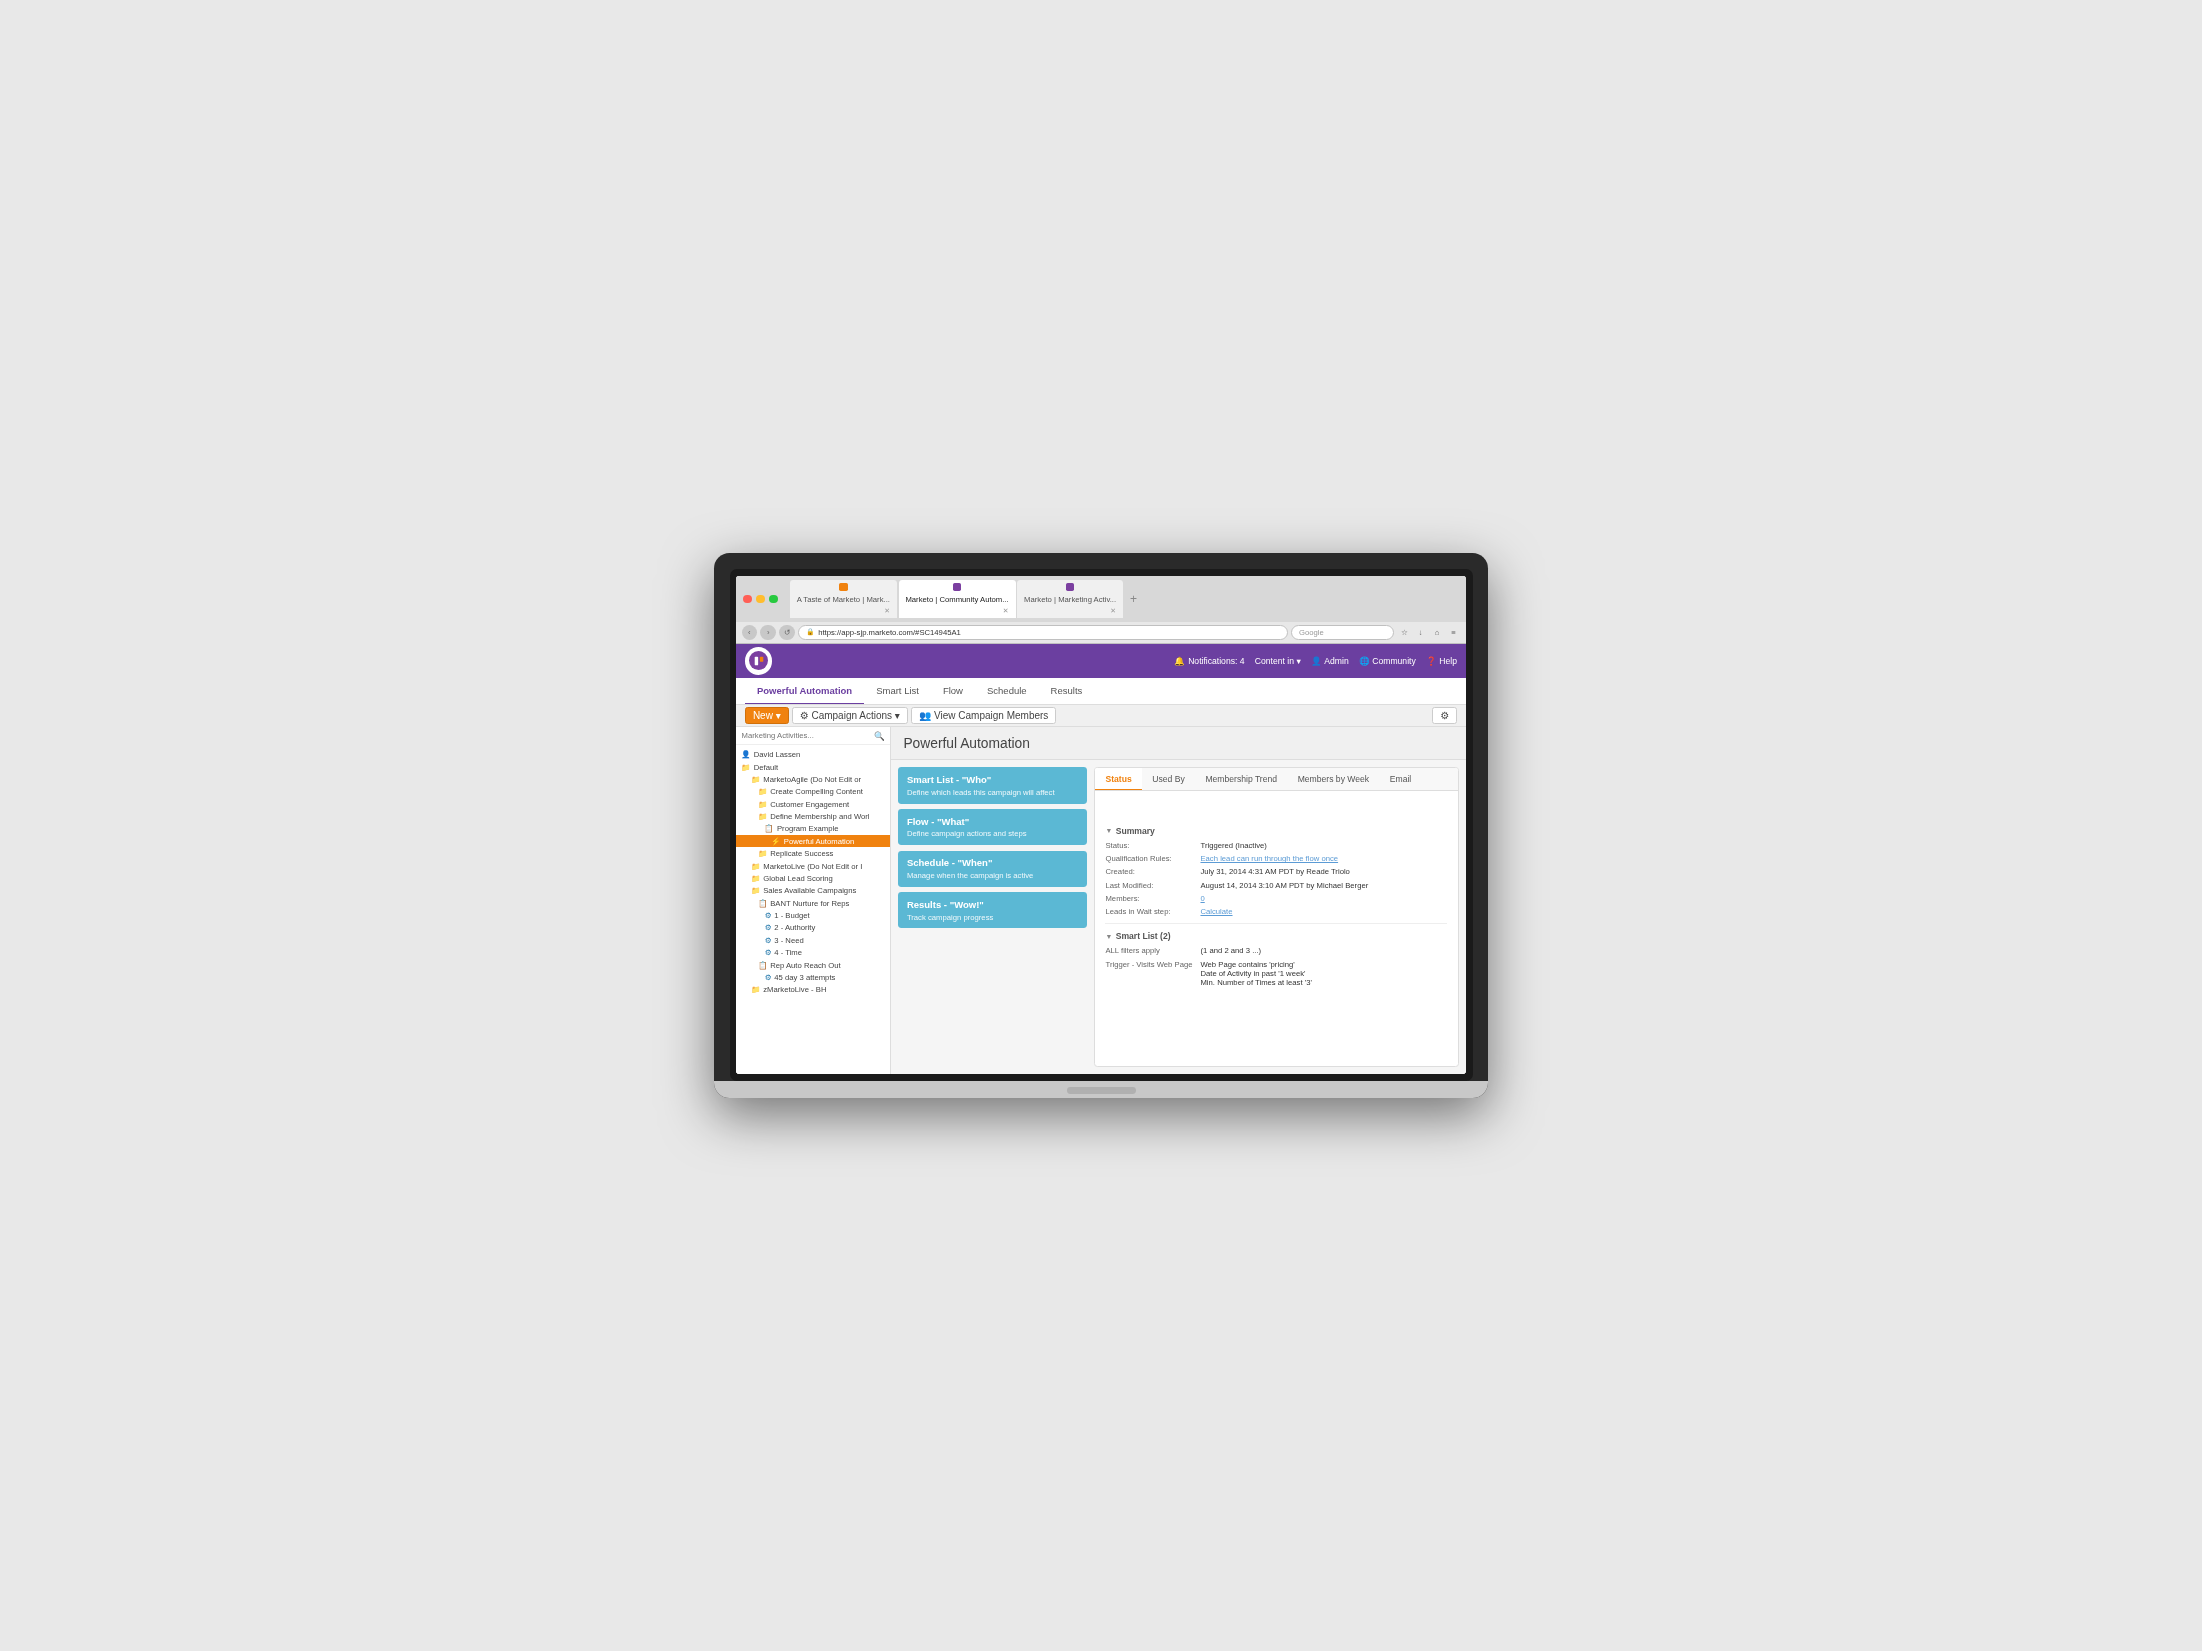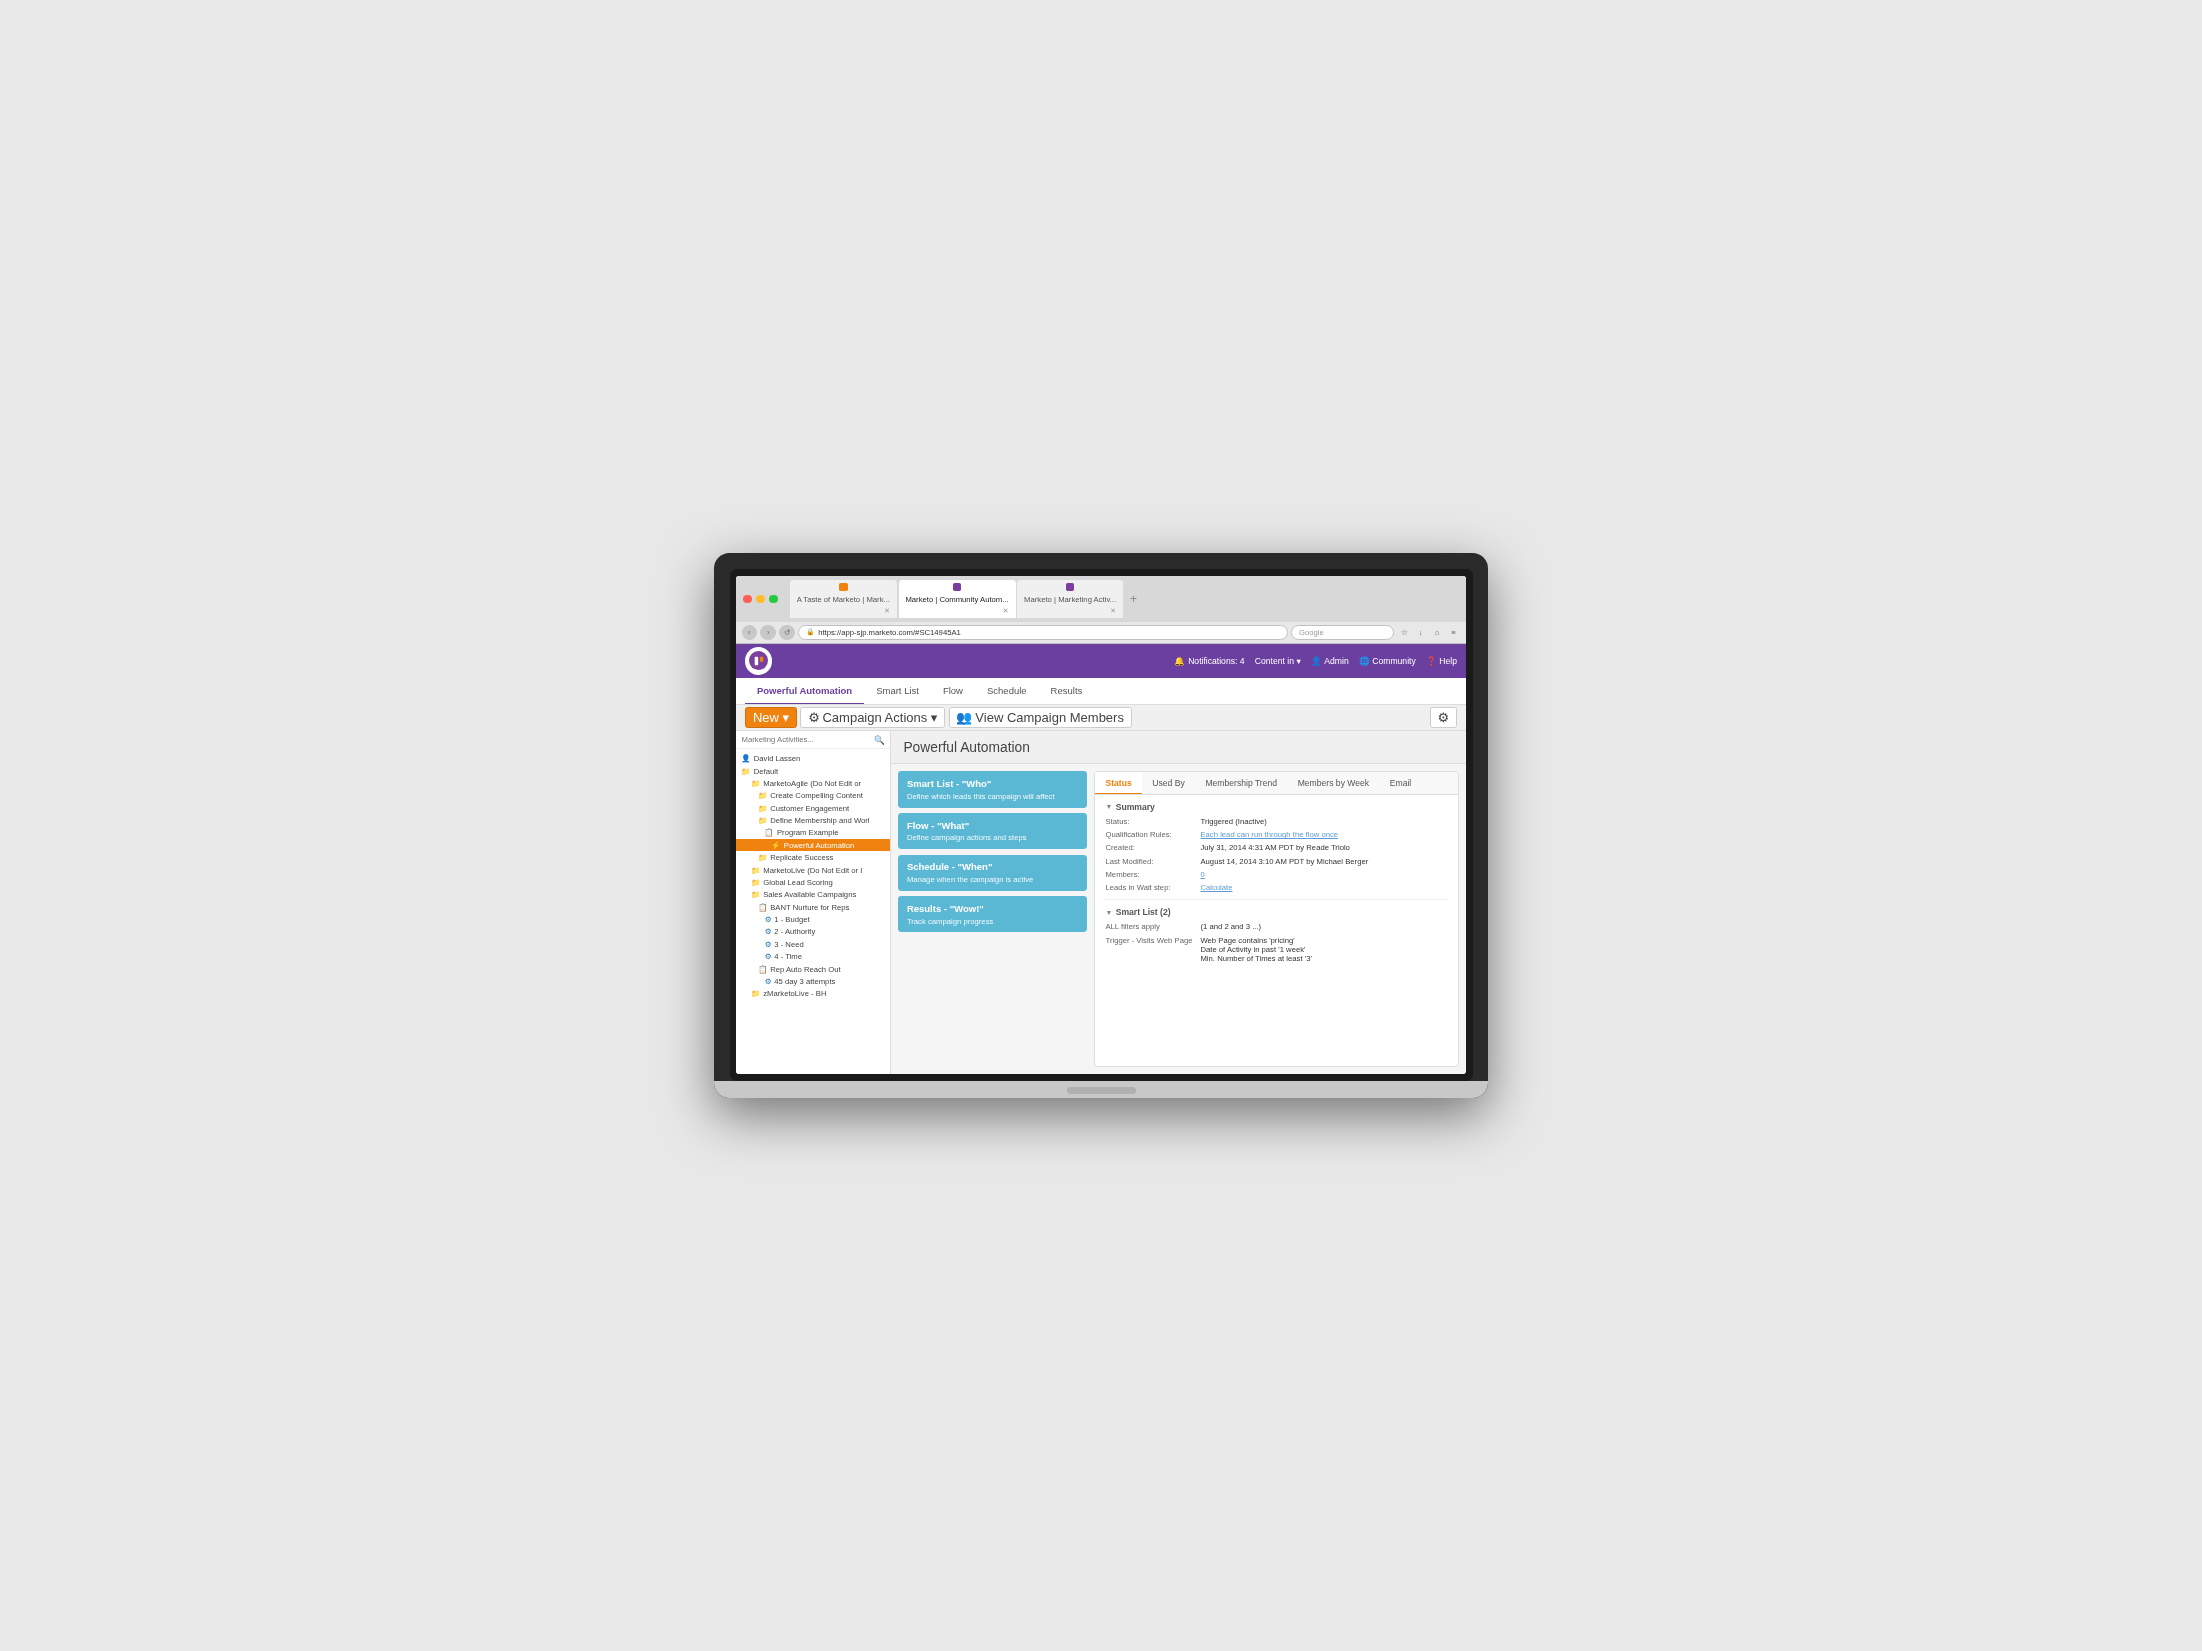--- a/index.html
+++ b/index.html
@@ -263,21 +263,21 @@
       align-items: center;
       padding: 2.6px 8.6px;
       gap: 3.4px;
     }
 
     .toolbar-btn {
       background: #fff;
       border: 0.9px solid #ccc;
       border-radius: 2.6px;
       padding: 1.7px 6.9px;
-      font-size: 13px;
+      font-size: 10px;
       color: #444;
       cursor: pointer;
       display: flex;
       align-items: center;
       gap: 2.6px;
       white-space: nowrap;
     }
 
     .toolbar-spacer { flex: 1; }
 
@@ -406,20 +406,21 @@
 
     
     .details-panel {
       flex: 1;
       background: #fff;
       border-radius: 3.4px;
       border: 0.9px solid #ddd;
       overflow: hidden;
       display: flex;
       flex-direction: column;
+      gap: 28px;
     }
 
     .details-tabs {
       display: flex;
       border-bottom: 0.9px solid #ddd;
       background: #f8f8f8;
     }
 
     .details-tab {
       padding: 5.2px 10.3px;

